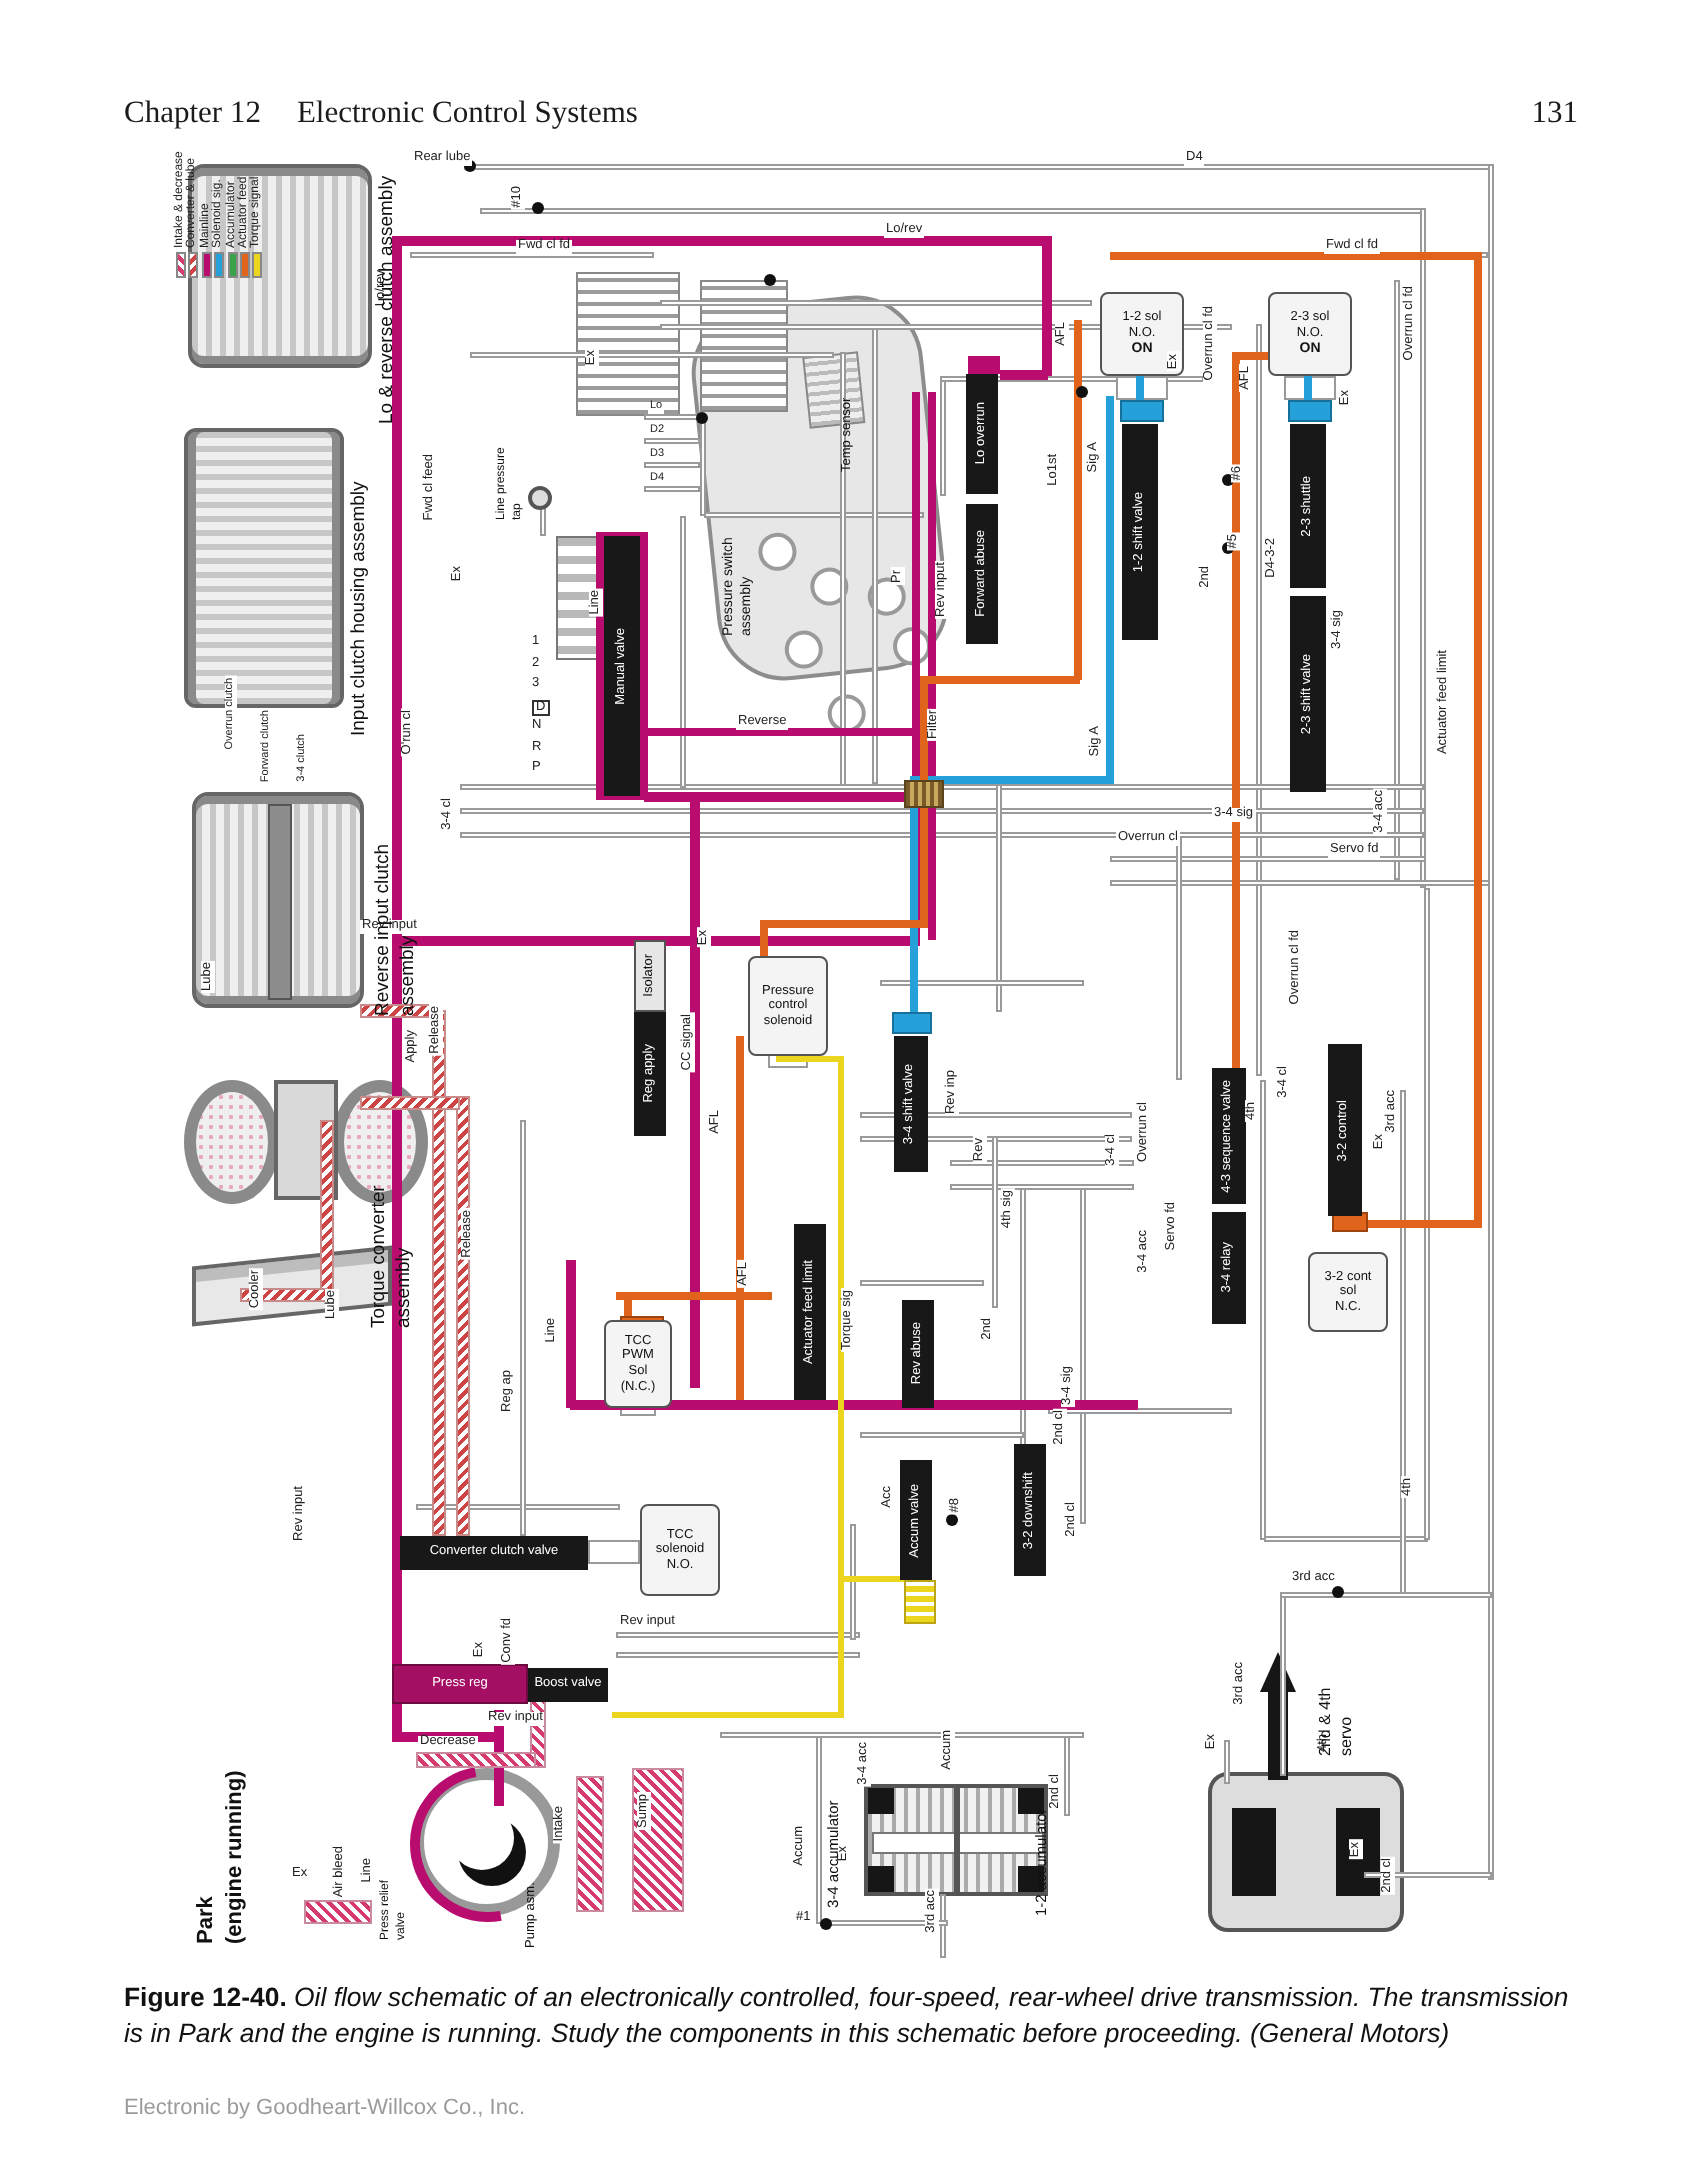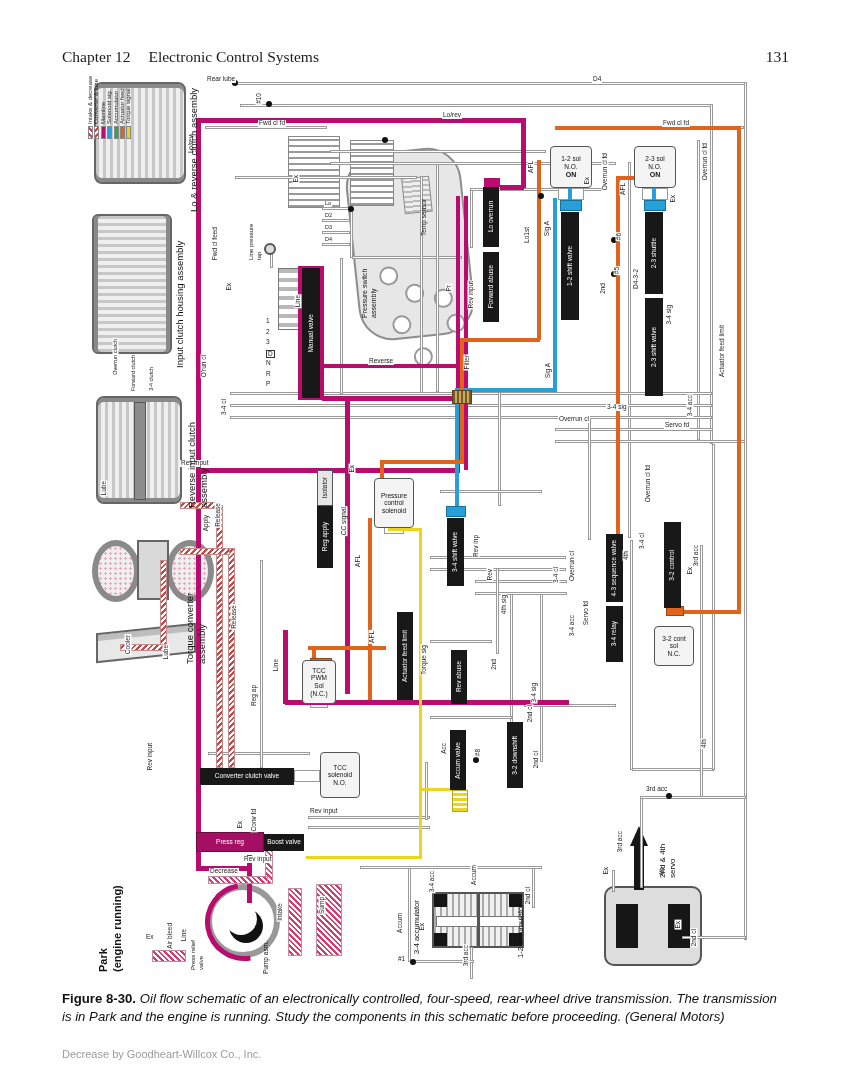--- a/index.html
+++ b/index.html
@@ -493,18 +493,18 @@
         <span class="gear" style="left: 266px; top: 328.5px;">2</span>
         <span class="gear" style="left: 266px; top: 339px;">3</span>
         <span class="gear gearD" style="left: 266px; top: 349.5px;">D</span>
         <span class="gear" style="left: 266px; top: 360px;">N</span>
         <span class="gear" style="left: 266px; top: 370.5px;">R</span>
         <span class="gear" style="left: 266px; top: 381px;">P</span>
       </div>
   </div>
 
   <div class="cap">
-    <b>Figure 8-30.</b>
+    <b>Figure 12-40.</b>
     <i>Oil flow schematic of an electronically controlled, four-speed, rear-wheel drive transmission. The transmission is in Park and the engine is running. Study the components in this schematic before proceeding. (General Motors)</i>
   </div>
 
-  <div class="copy">Decrease by Goodheart-Willcox Co., Inc.</div>
+  <div class="copy">Electronic by Goodheart-Willcox Co., Inc.</div>
 </div>
 
 </body></html>

